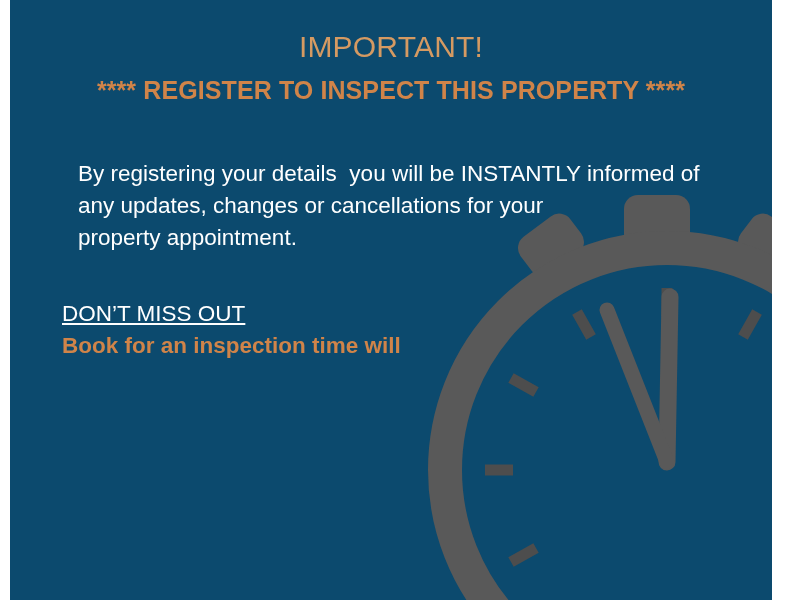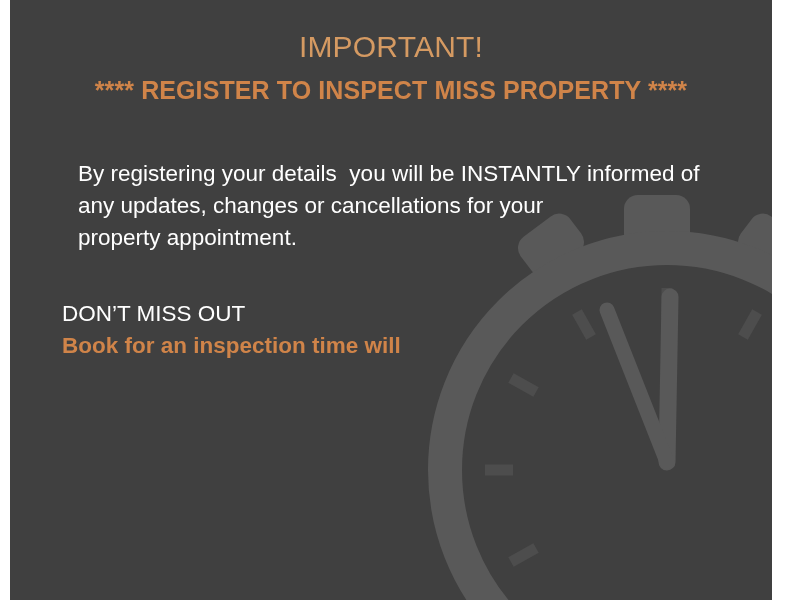--- a/index.html
+++ b/index.html
@@ -23,21 +23,21 @@
     overflow: hidden;
   }
 
   
   #poster {
     position: absolute;
     left: 10px;
     top: 0px;
     width: 762px;
     height: 600px;
-    background: #404040;
+    background: #0c4a6e;
     overflow: hidden;
   }
 
   
   #clock-art {
     position: absolute;
     left: 0;
     top: 0;
     width: 762px;
     height: 600px;
@@ -97,20 +97,21 @@
 
   .para.spacer-top { margin-top: 28px; }
 
   .cta-white {
     color: #ffffff;
     font-size: 22.5px;
     line-height: 32px;
     font-weight: normal;
     white-space: pre-wrap;
     margin: 0;
+    text-decoration: underline;
   }
 
   .cta-orange {
     color: #d08449;
     font-size: 22.5px;
     line-height: 32px;
     font-weight: bold;
     white-space: pre-wrap;
     margin: 0;
   }
@@ -158,21 +159,21 @@
           <line x1="657" y1="462" x2="660" y2="297" stroke-width="17"></line>
           <line x1="657" y1="462" x2="597" y2="310" stroke-width="15"></line>
         </g>
       </g>
     </svg>
 
     <div id="text-layer">
 
       <div class="hdr-line1">IMPORTANT!</div>
 
-      <div class="hdr-line2">****  REGISTER TO INSPECT MISS PROPERTY ****</div>
+      <div class="hdr-line2">****  REGISTER TO INSPECT THIS PROPERTY ****</div>
 
       <div class="body-block">
 
         <p class="para">By registering your details  you will be INSTANTLY informed of
 any updates, changes or cancellations for your
 property appointment.</p>
 
 
         <div style="height:28px"></div>
 

